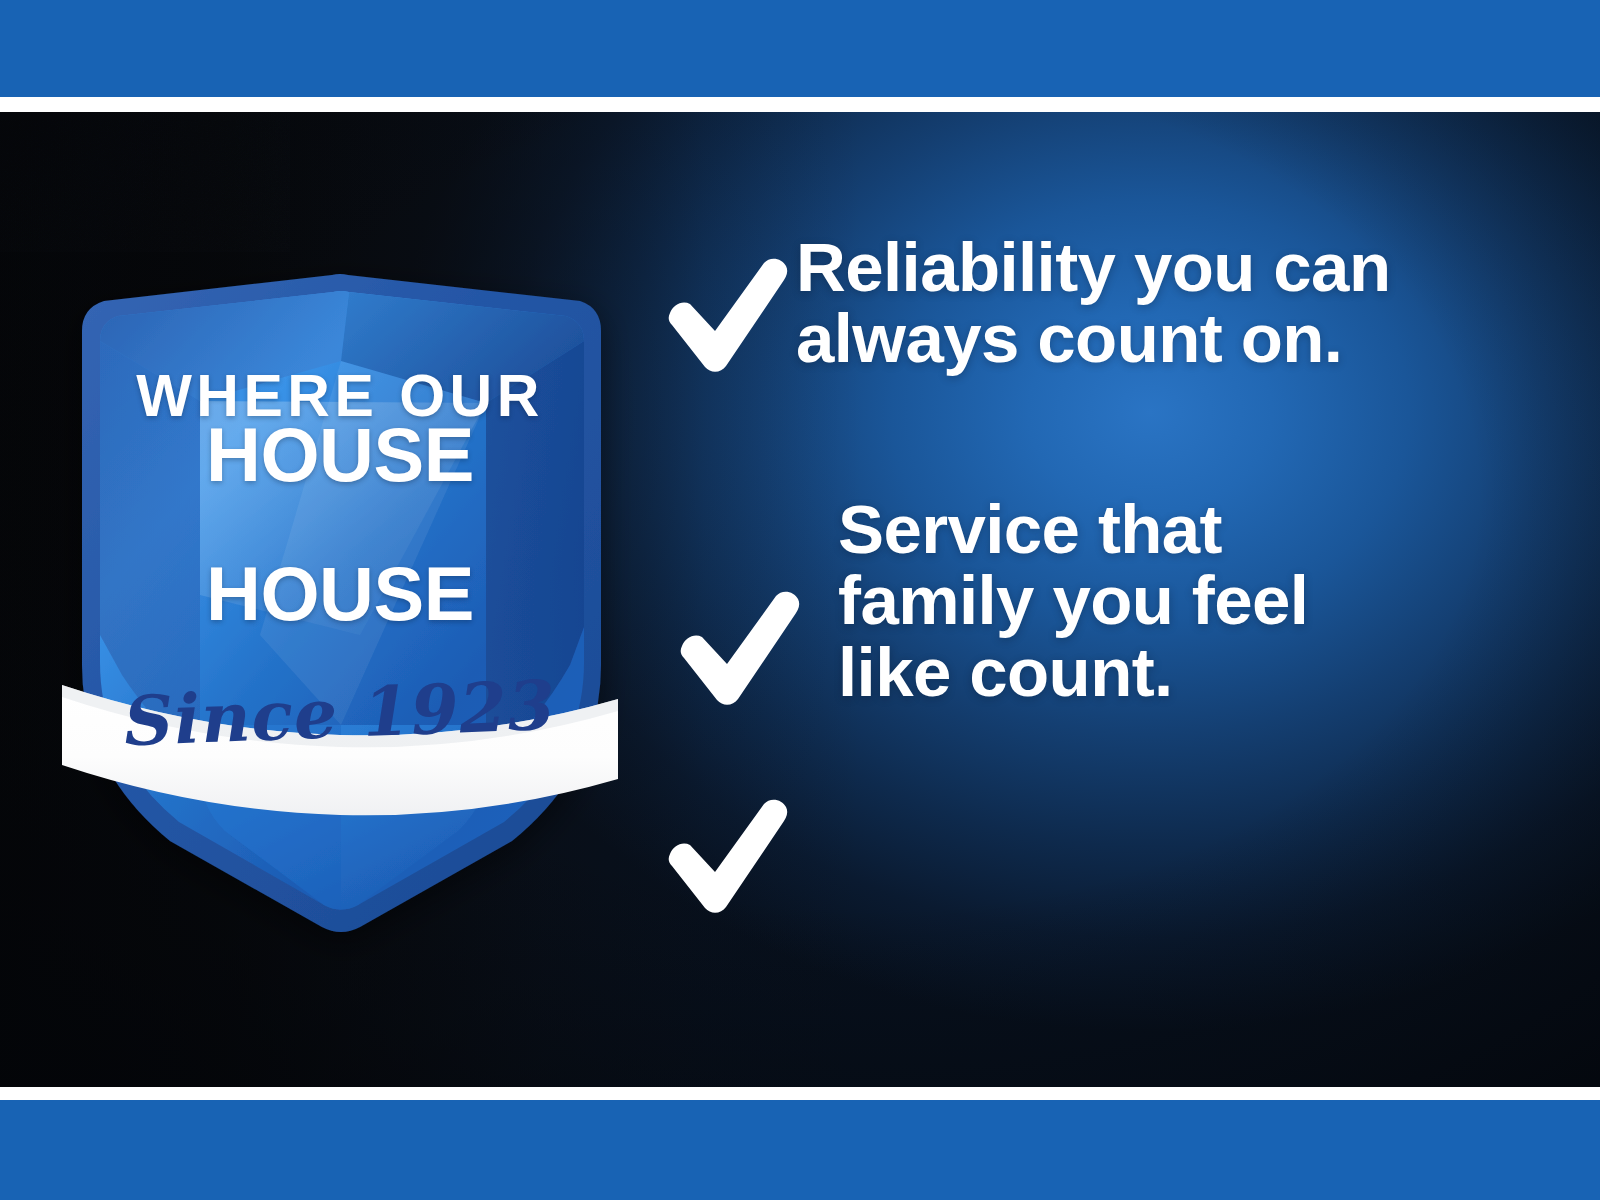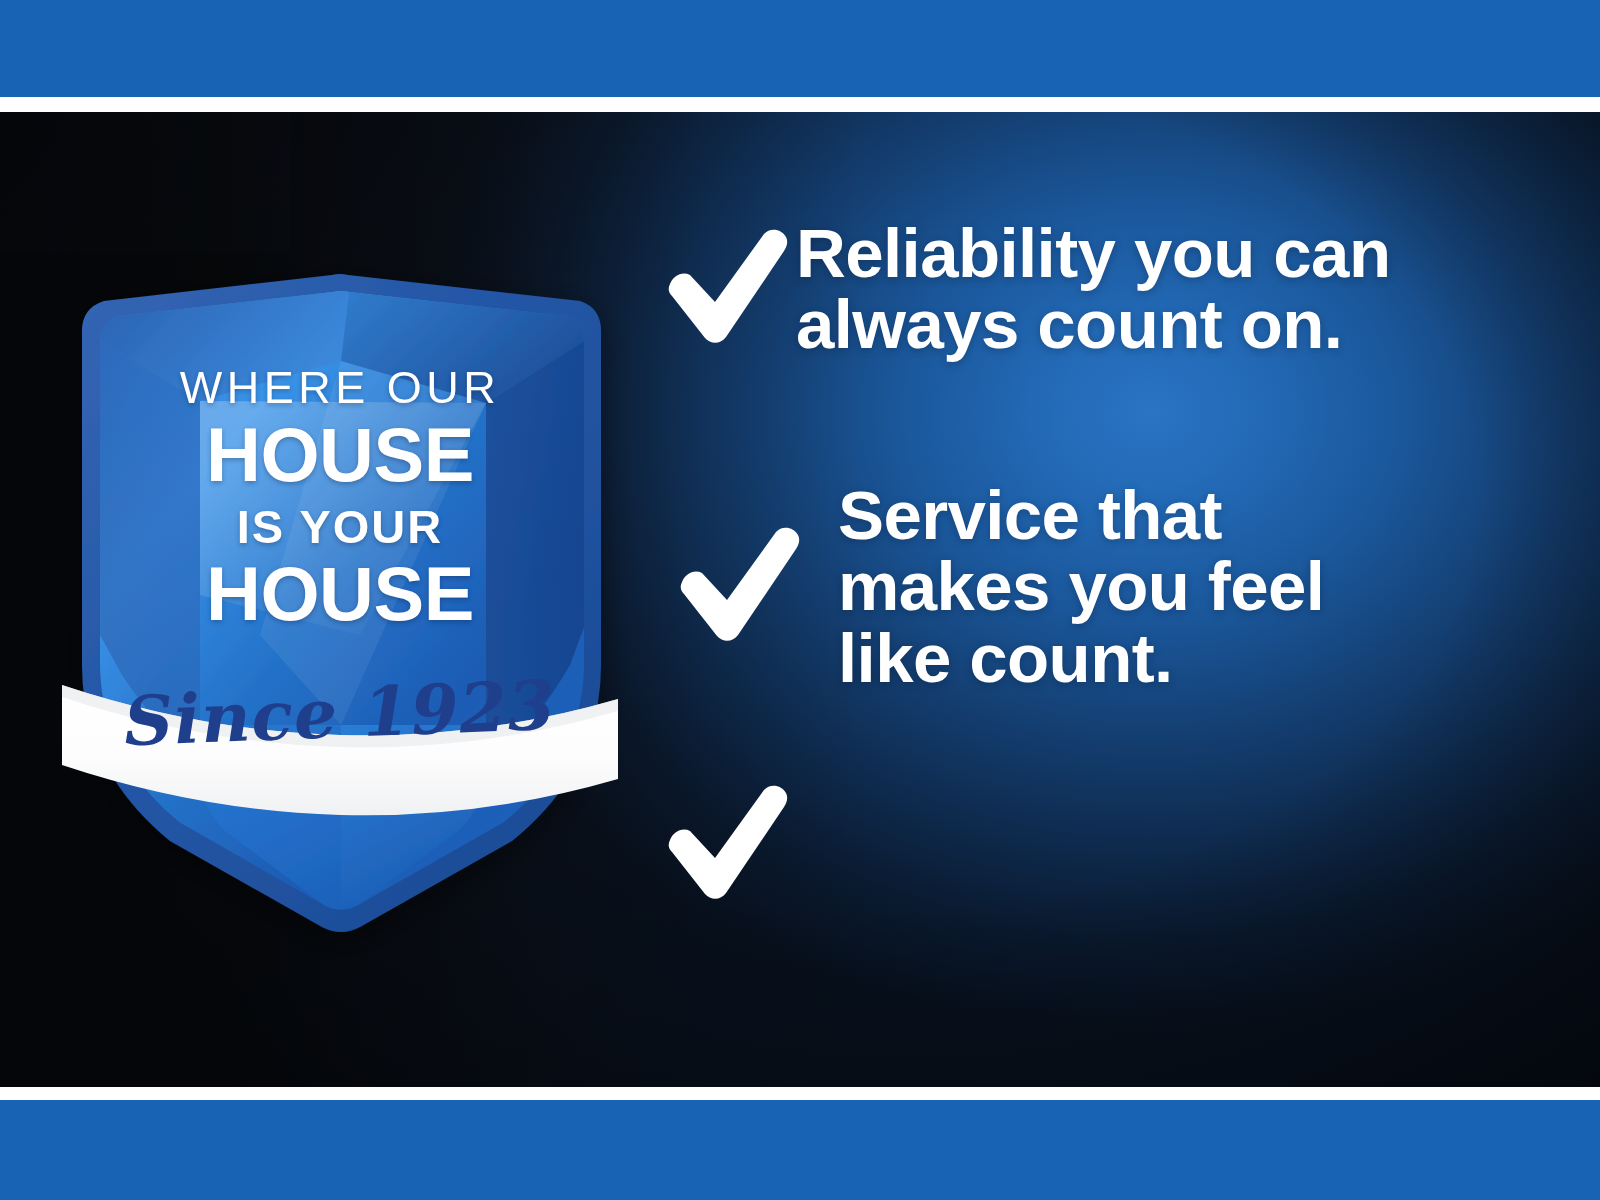--- a/index.html
+++ b/index.html
@@ -64,38 +64,38 @@
   }
   .badge svg { display:block; width:100%; height:100%; overflow:visible; }
 
   .shield-text {
     position:absolute; left:0; top:0; width:560px; height:790px;
     pointer-events:none;
   }
   .st-line { color:#ffffff; text-align:center; width:100%;
              position:absolute; left:0; white-space:nowrap;
              text-shadow:0 2px 5px rgba(6,22,48,.30); }
-  .st-where { top:197px; font-size:45px; font-weight:400; letter-spacing:4.5px; }
+  .st-where { top:197px; font-size:59px; font-weight:700; letter-spacing:4.5px; }
   .st-house1{ top:246px; font-size:76px; font-weight:700; letter-spacing:-0.5px; }
   .st-isyour{ top:334px; font-size:47px; font-weight:700; letter-spacing:2px; }
   .st-house2{ top:385px; font-size:76px; font-weight:700; letter-spacing:-0.5px; }
 
   .ribbon-text {
     position:absolute; left:0; top:508px; width:560px;
     text-align:center; color:#1f3e8c;
     font-family:"DejaVu Serif", serif;
     font-size:68px; font-weight:700; font-style:italic;
     letter-spacing:1px;
     transform:rotate(-2.2deg);
     pointer-events:none;
   }
 
   
   .bullets { position:absolute; left:660px; top:112px; width:940px; height:975px; }
-  .bullet { position:absolute; display:flex; align-items:center; }
+  .bullet { position:absolute; display:flex; align-items:flex-end;margin-top:14px; }
   .b1 { left:0;  top:100px; }
   .b2 { left:12px;  top:362px; }
   .b3 { left:0;  top:670px; }
 
   .check { flex:0 0 auto; width:130px; height:120px; margin-right:6px; }
   .check svg { display:block; width:100%; height:100%; }
 
   .btext {
     color:#ffffff;
     font-size:69px; line-height:1.035;
@@ -247,21 +247,20 @@
                  Q 420 654 280 650
                  Q 140 646 2 600 Z" fill="url(#ribG)"></path>
         <path d="M 2 520 Q 140 566 280 570 Q 420 574 558 534 L 558 546
                  Q 420 586 280 582 Q 140 578 2 532 Z" fill="#e2e5ea" opacity="0.55"></path>
       </g>
     </svg>
 
     <div class="shield-text">
       <div class="st-line st-where">WHERE OUR</div>
       <div class="st-line st-house1">HOUSE</div>
-      <div class="st-line st-isyour">IS YOUR</div>
       <div class="st-line st-house2">HOUSE</div>
     </div>
 
     <div class="ribbon-text">Since 1923</div>
   </div>
 
   <div class="bullets">
 
     <div class="bullet b1">
       <div class="check">
@@ -280,21 +279,21 @@
     <div class="bullet b2">
       <div class="check">
         <svg viewBox="0 0 130 120" xmlns="http://www.w3.org/2000/svg">
           <path d="M10 58 C13 50 22 45 30 49 L55 76 L104 8 C110 1 122 3 126 11
                    C129 17 126 22 122 28 L66 111 C61 118 51 119 45 112 L12 70
                    C8 66 8 62 10 58 Z" fill="#ffffff"></path>
         </svg>
       </div>
       <div class="btext">
         <span>Service that</span>
-        <span>makes you feel</span>
+        <span>family you feel</span>
         <span>like count.</span>
       </div>
     </div>
 
     <div class="bullet b3">
       <div class="check">
         <svg viewBox="0 0 130 120" xmlns="http://www.w3.org/2000/svg">
           <path d="M10 58 C13 50 22 45 30 49 L55 76 L104 8 C110 1 122 3 126 11
                    C129 17 126 22 122 28 L66 111 C61 118 51 119 45 112 L12 70
                    C8 66 8 62 10 58 Z" fill="#ffffff"></path>

